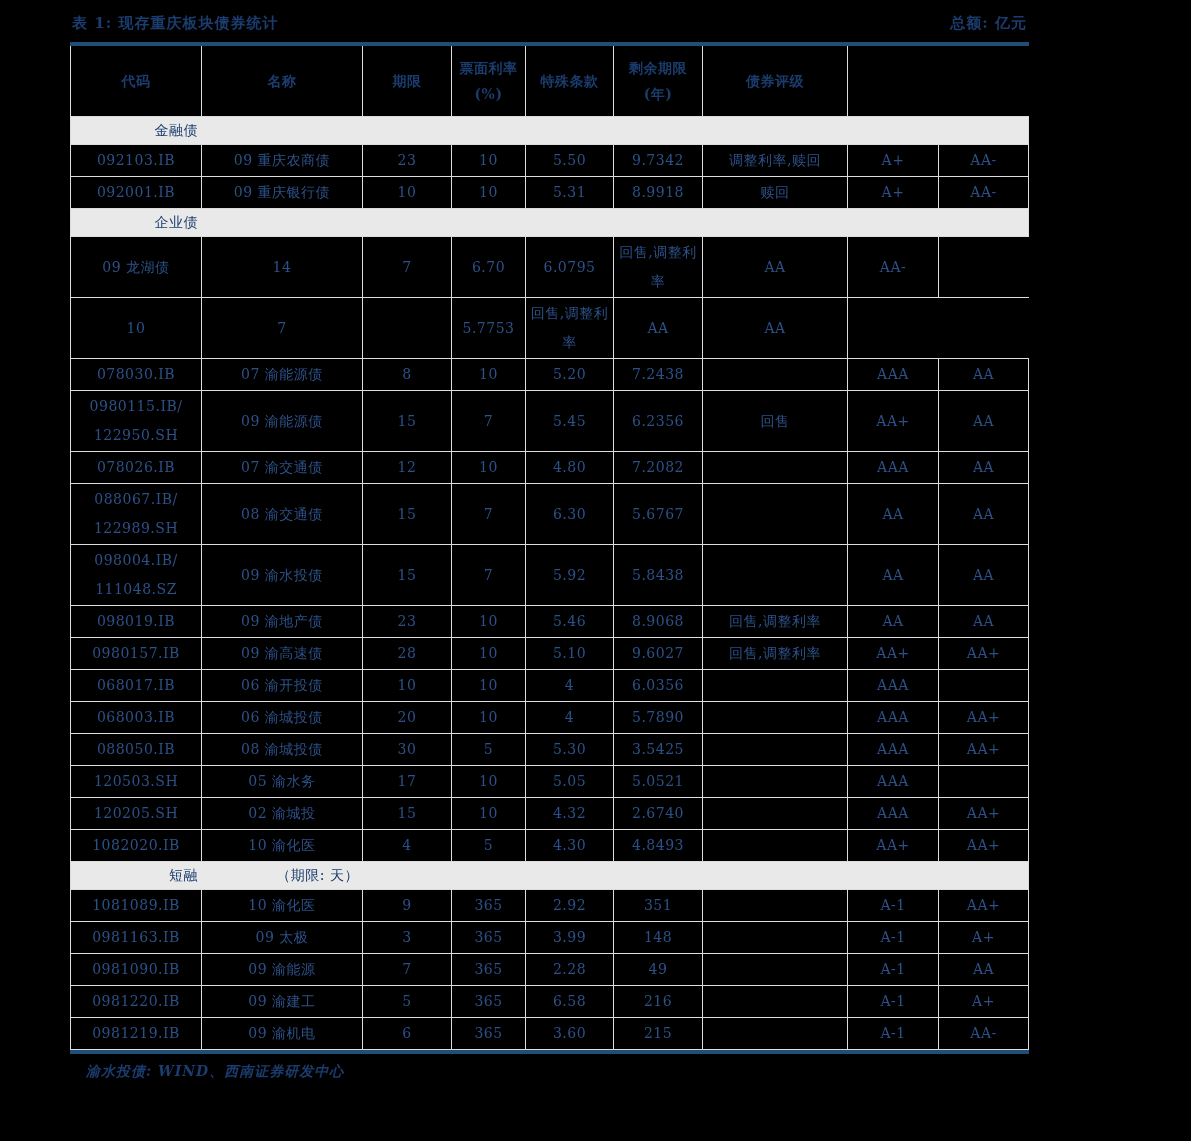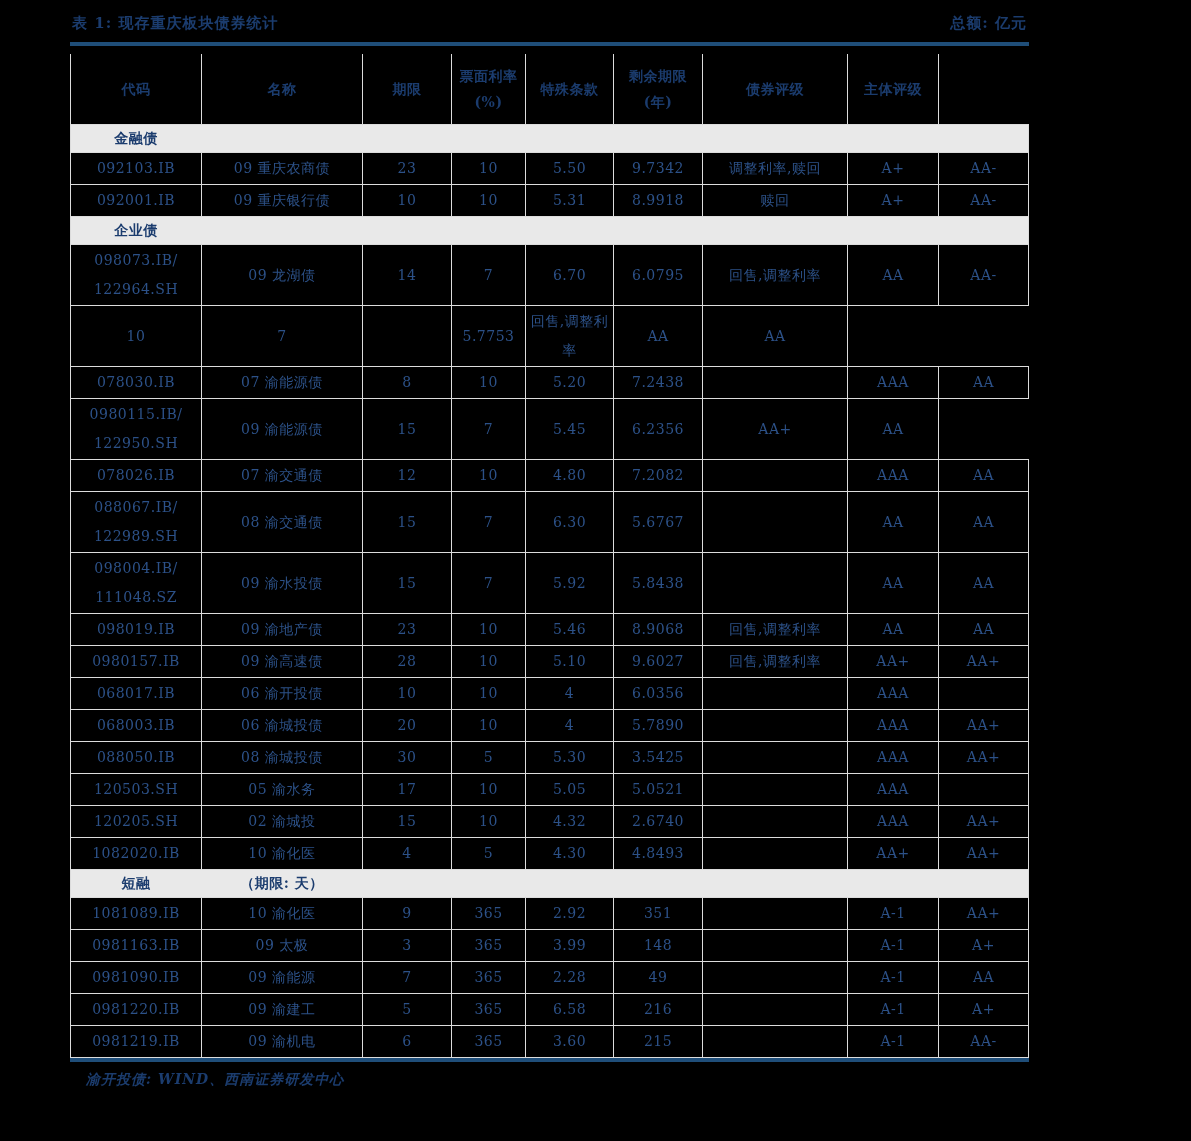--- a/index.html
+++ b/index.html
@@ -20,21 +20,21 @@
   .page { position: relative; width: 1191px; height: 1141px; background: var(--page_bg); overflow: hidden; padding-left: 38px; }
   .content { position: absolute; left: 70px; top: 12px; width: 959px; }
 
   .titlebar {
     display: flex; justify-content: space-between; align-items: flex-end;
     color: var(--title_text); font-weight: bold; font-size: 15px;
     padding: 2px 2px 9px 2px; letter-spacing: 1px;
   }
   .rule { height: 4px; background: var(--accent); }
 
-  .grid-table { border-left: 1px solid var(--grid_line); margin-top: 8px; }
+  .grid-table { border-left: 1px solid var(--grid_line); }
   .row {
     display: grid;
     grid-template-columns: 131px 161px 89px 74px 88px 89px 145px 91px 90px;
     border-bottom: 1px solid var(--grid_line);
   }
   .cell {
     border-right: 1px solid var(--grid_line);
     display: flex; flex-direction: column; justify-content: center; align-items: center;
     text-align: center;
     color: var(--cell_text); font-size: 14px;
@@ -42,22 +42,23 @@
     overflow: hidden;
   }
   .header-row .cell {
     color: var(--title_text); font-weight: bold; min-height: 70px;
   }
   .header-row .hline { line-height: 26px; }
   .data-row .cell { min-height: 30px; }
   .data-row .line { line-height: 29px; }
   .section-row { background: var(--section_bg); }
   .section-row .cell {
-    color: var(--title_text); font-weight: bold; min-height: 27px;
+    color: var(--title_text); font-weight: normal; min-height: 27px;
     border-right-color: transparent;
+    align-items: flex-end;
   }
   .section-row .cell:last-child { border-right-color: var(--grid_line); }
 
   .source {
     margin-top: 9px; padding-left: 16px;
     color: var(--title_text); font-style: italic; font-weight: bold;
     font-size: 14px; letter-spacing: 1px;
   }
 </style>
 </head>
@@ -91,23 +92,20 @@
           <div class="cell">
             <div class="hline">特殊条款</div>
           </div>
           <div class="cell">
             <div class="hline">剩余期限</div>
             <div class="hline">(年)</div>
           </div>
           <div class="cell">
             <div class="hline">债券评级</div>
           </div>
-          <div class="cell">
-            <div class="hline">主体评级</div>
-          </div>
         </div>
         <div class="row section-row">
           <div class="cell">
             <div class="line">金融债</div>
           </div>
           <div class="cell">
             <div class="line"></div>
           </div>
           <div class="cell">
             <div class="line"></div>
@@ -212,24 +210,20 @@
             <div class="line"></div>
           </div>
           <div class="cell">
             <div class="line"></div>
           </div>
           <div class="cell">
             <div class="line"></div>
           </div>
         </div>
         <div class="row data-row">
-          <div class="cell">
-            <div class="line">098073.IB/</div>
-            <div class="line">122964.SH</div>
-          </div>
           <div class="cell">
             <div class="line">09 龙湖债</div>
           </div>
           <div class="cell">
             <div class="line">14</div>
           </div>
           <div class="cell">
             <div class="line">7</div>
           </div>
           <div class="cell">
@@ -314,20 +308,23 @@
           <div class="cell">
             <div class="line">7</div>
           </div>
           <div class="cell">
             <div class="line">5.45</div>
           </div>
           <div class="cell">
             <div class="line">6.2356</div>
           </div>
           <div class="cell">
+            <div class="line">回售</div>
+          </div>
+          <div class="cell">
             <div class="line">AA+</div>
           </div>
           <div class="cell">
             <div class="line">AA</div>
           </div>
         </div>
         <div class="row data-row">
           <div class="cell">
             <div class="line">078026.IB</div>
           </div>
@@ -819,16 +816,16 @@
             <div class="line">A-1</div>
           </div>
           <div class="cell">
             <div class="line">AA-</div>
           </div>
         </div>
       </div>
 
     <div class="rule"></div>
 
-    <div class="source">渝开投债: WIND、西南证券研发中心</div>
+    <div class="source">渝水投债: WIND、西南证券研发中心</div>
 
   </div>
 </div>
 
 </body></html>

